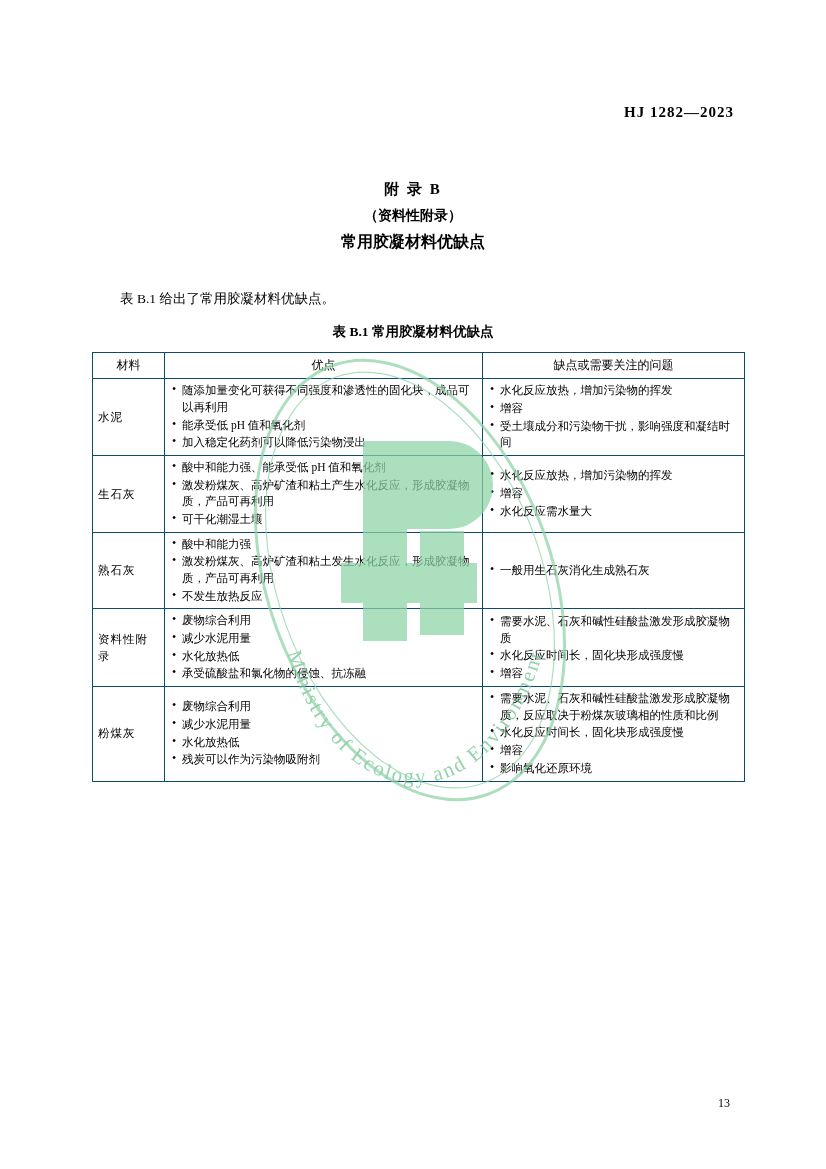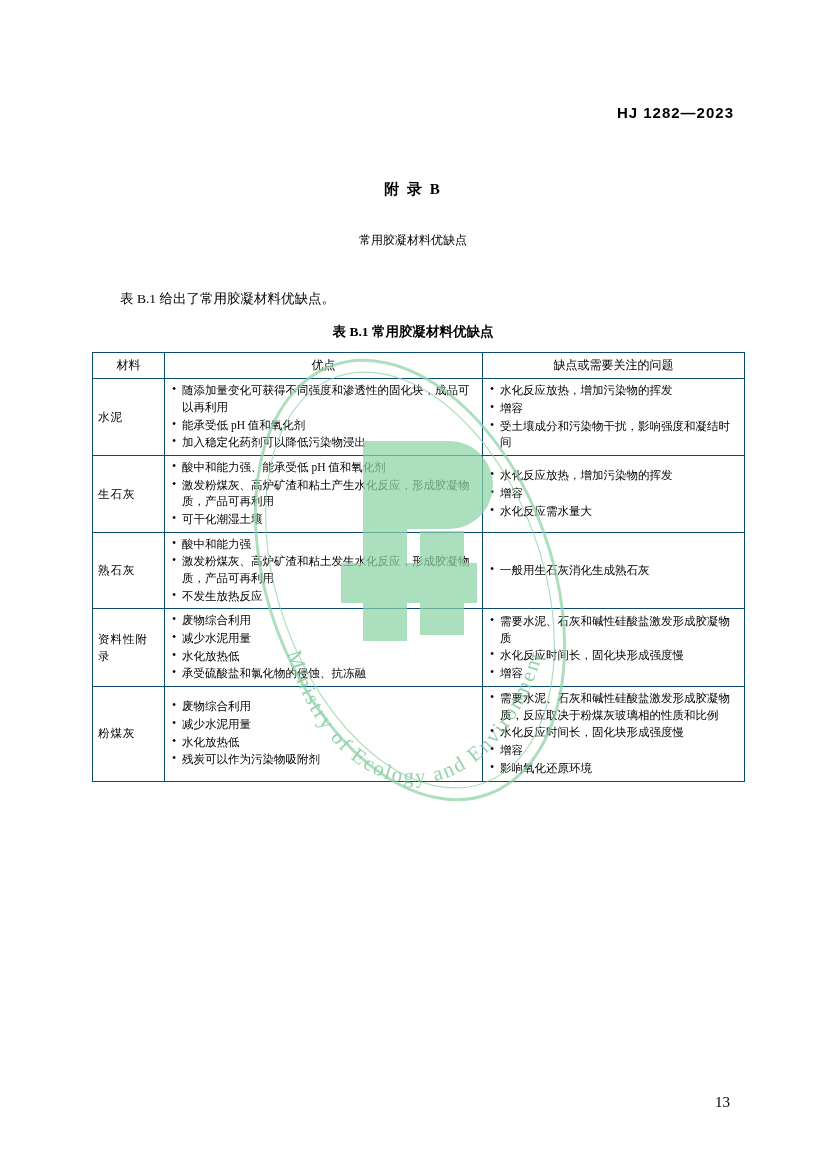--- a/index.html
+++ b/index.html
@@ -20,21 +20,21 @@
     inset: 0;
     width: 826px;
     height: 1169px;
   }
 
   
   .doc-header {
     position: absolute;
     top: 104px;
     right: 92px;
-    font-family: Liberation Sans, sans-serif;
+    font-family: Liberation Serif, serif;
     font-size: 15px;
     letter-spacing: 1px;
     font-weight: bold;
   }
 
   
   .annex-title {
     position: absolute;
     top: 180px;
     left: 0;
@@ -52,22 +52,22 @@
     text-align: center;
     font-size: 14px;
     font-weight: bold;
   }
   .annex-name {
     position: absolute;
     top: 232px;
     left: 0;
     width: 826px;
     text-align: center;
-    font-size: 12px;
-    font-weight: normal;
+    font-size: 16px;
+    font-weight: bold;
   }
 
   .intro-para {
     position: absolute;
     top: 290px;
     left: 120px;
     font-size: 13.5px;
   }
 
   .table-caption {
@@ -144,31 +144,32 @@
     pointer-events: none;
     z-index: 5;
   }
   .wm-svg { display: block; }
 
   
   .page-number {
     position: absolute;
     bottom: 58px;
     right: 96px;
-    font-size: 15px;
+    font-size: 12px;
   }
 </style>
 </head>
 <body>
 
 <div class="page">
 
   <div class="doc-header">HJ 1282—2023</div>
 
   <div class="annex-title">附  录  B</div>
+  <div class="annex-sub">（资料性附录）</div>
   <div class="annex-name">常用胶凝材料优缺点</div>
 
   <div class="intro-para">表 B.1 给出了常用胶凝材料优缺点。</div>
 
   <div class="table-caption">表 B.1   常用胶凝材料优缺点</div>
 
   <div class="tbl-wrap">
     <table class="matrix">
       <colgroup>
         <col class="c-mat">

